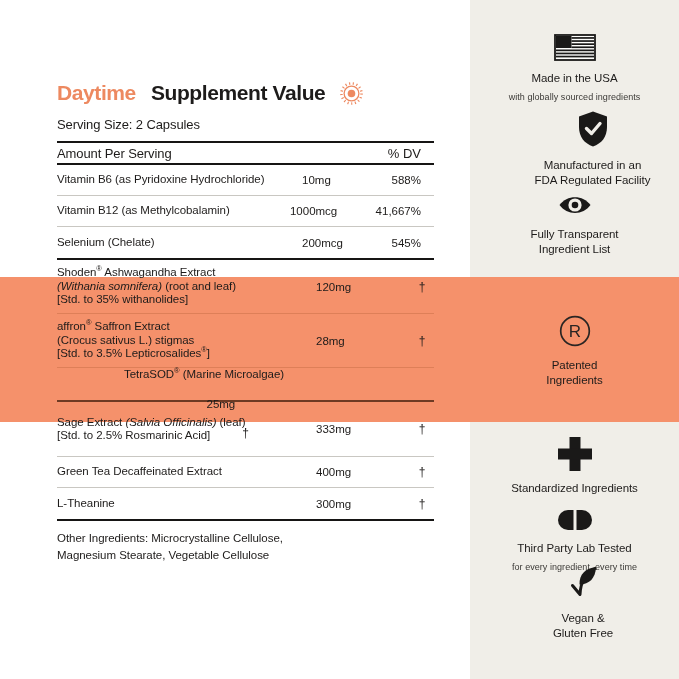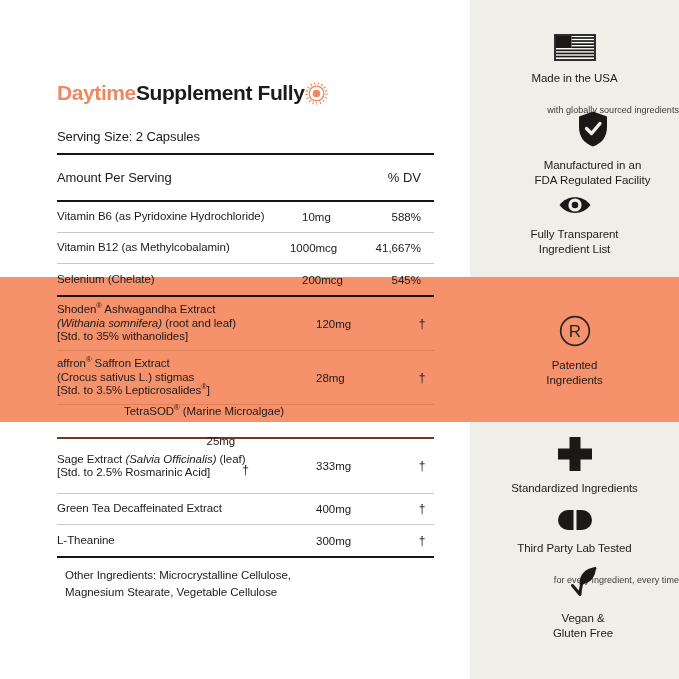--- a/index.html
+++ b/index.html
@@ -8,28 +8,28 @@
   .page { position:relative; width:679px; height:679px; background:#fff; overflow:hidden; }
 
   
   .sidebar-bg { position:absolute; left:470px; top:0; width:209px; height:679px; background:#f0eee8; }
 
   
   .band { position:absolute; left:0; top:277px; width:679px; height:145px; background:#f5916b; }
 
   
   .label { position:absolute; left:57px; top:0; width:377px; }
-  .title { margin-top:81px; display:flex; align-items:center; gap:0;
+  .title { margin-top:81px; display:flex; align-items:center; gap:15px;
            font-size:21px; font-weight:700; letter-spacing:-0.4px; line-height:24px; }
   .title .accent { color:#ed8960; }
   .title .rest { color:#1d1b1a; }
-  .serving { margin-top:24px; font-size:13px; letter-spacing:-0.1px; }
+  .serving { margin-top:12px; font-size:13px; letter-spacing:-0.1px; }
 
   .facts { margin-top:9px; }
-  .thead { display:flex; align-items:center; height:49px;
+  .thead { display:flex; align-items:center; height:24px;
            border-top:2.5px solid #161514; border-bottom:2.5px solid #161514; }
   .thead .h-amt { flex:1; font-size:13px; font-weight:500; letter-spacing:-0.1px; }
   .thead .h-dv  { font-size:13px; font-weight:500; padding-right:13px; }
 
   .sec .row { display:flex; align-items:center; border-bottom:1px solid #c9c7c2;gap:16px; }
   .sec .row:last-child { border-bottom:none; }
   .sec.plain { border-bottom:2.5px solid #161514; }
   .sec.highlight { border-bottom:2.5px solid #6e3a23; }
   .sec.highlight .row { border-bottom-color:#de7f58; }
 
@@ -40,44 +40,44 @@
   .sec.highlight .row.l3 { height:54px; }
 
   .c-name { width:243px; font-size:11.5px; line-height:13.5px; letter-spacing:-0.05px; }
   .c-amt  { width:78px; font-size:11.5px; }
   .c-dv   { flex:1; text-align:right; font-size:11.5px; padding-right:13px; }
   .c-dv.dag { text-align:center; padding-right:0; font-size:12px; }
   .it  { font-style:italic; }
   .sup { font-size:7.5px; vertical-align:super; line-height:0; }
 
   .footnote { font-size:11.5px; height:30px; padding-top:10px; border-bottom:1px solid #c9c7c2; }
-  .other { margin-top:9px; font-size:11.5px; line-height:16.5px; white-space:pre-line; letter-spacing:-0.05px;margin-left:8px; }
+  .other { margin-top:9px; font-size:11.5px; line-height:16.5px; white-space:pre-line; letter-spacing:-0.05px; }
 
   
   .badges { position:absolute; left:470px; top:0; width:209px; height:679px; }
   .badge { position:absolute; left:0; width:100%; text-align:center; }
   .badge .bicon { display:flex; justify-content:center; align-items:center; }
   .badge .btitle { margin-top:10px; font-size:11.5px; font-weight:500; line-height:14.5px;
                    white-space:pre-line; letter-spacing:-0.05px; color:#1d1b1a; }
-  .badge .bsub { margin-top:19px; font-size:9px; color:#3c3a37; letter-spacing:0.05px;text-align:right; }
+  .badge .bsub { margin-top:6px; font-size:9px; color:#3c3a37; letter-spacing:0.05px; }
   .b1 { top:34px; }  .b2 { top:110px;padding-left:36px; } .b3 { top:193px; } .b4 { top:314px; }
   .b5 { top:437px; } .b6 { top:509px; } .b7 { top:563px;padding-left:17px; }
 </style>
 </head>
 <body>
 
 <div class="page">
 
   <div class="sidebar-bg"></div>
   <div class="band"></div>
 
   <main class="label">
     <h1 class="title">
       <span class="accent">Daytime</span>
-      <span class="rest">Supplement Fully</span>
+      <span class="rest">Supplement Value</span>
       <span style="display:inline-flex">
         <svg width="23" height="23" viewBox="0 0 23 23">
           <circle cx="11.5" cy="11.5" r="10" fill="none" stroke="#ed8960" stroke-width="2.6" stroke-dasharray="1.1 2.6"></circle>
           <circle cx="11.5" cy="11.5" r="7.4" fill="none" stroke="#ed8960" stroke-width="1.3"></circle>
           <circle cx="11.5" cy="11.5" r="3.8" fill="#ed8960"></circle>
         </svg>
       </span>
     </h1>
 
     <div class="serving">Serving Size: 2 Capsules</div>

